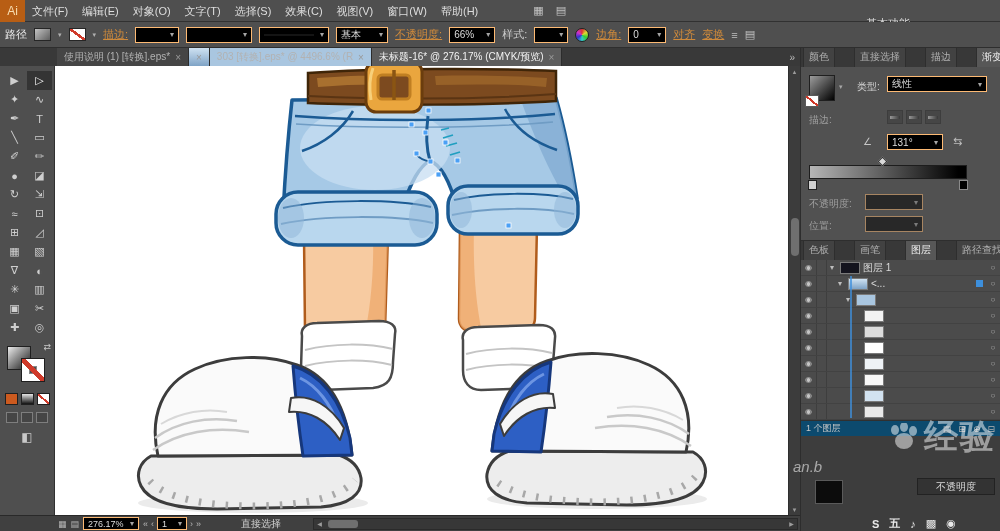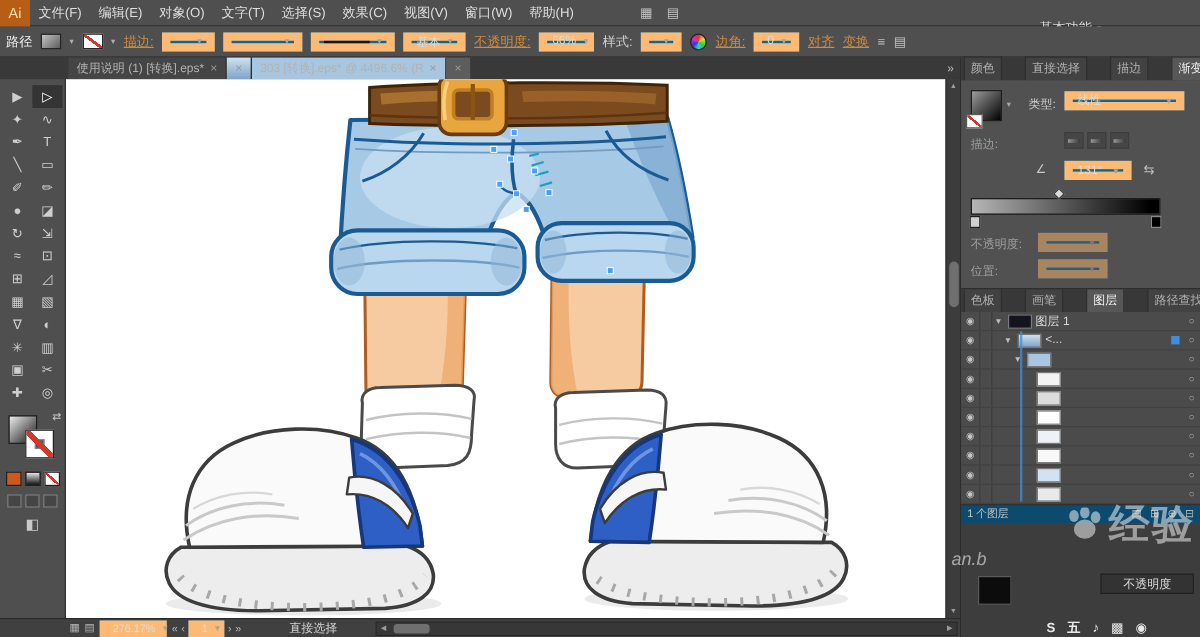--- a/index.html
+++ b/index.html
@@ -13,21 +13,21 @@
 #workspace{position:absolute;left:866px;top:12px;height:22px;display:flex;align-items:center;gap:4px;color:#d8d8d8;font-size:11px}
 #workspace:after{content:"▾";font-size:8px;color:#aaa}
 
 #controlbar{position:absolute;left:0;top:22px;width:1000px;height:26px;background:#4f4f4f;border-bottom:1px solid #2e2e2e;display:flex;align-items:center;gap:7px;padding-left:5px}
 .cb-type{font-size:11px;color:#ececec}
 .swatch{width:17px;height:13px;border:1px solid #262626;position:relative;flex:none}
 .sw-fill{background:linear-gradient(135deg,#c4c4c4,#5e5e5e)}
 .sw-stroke{background:#ffffff}
 .red-slash{position:absolute;left:0;top:0;right:0;bottom:0;background:linear-gradient(to top right,transparent 43%,#d03a2a 43%,#d03a2a 57%,transparent 57%)}
 .mini-dd{font-size:7px;color:#b0b0b0}
-.dd{background:#0369a1;border:7px solid #fdba74;height:16px;display:inline-flex;align-items:center;padding:0 4px;color:#dcdcdc;font-size:10px;gap:3px;flex:none}
+.dd{background:#000000;border:1px solid #fdba74;height:16px;display:inline-flex;align-items:center;padding:0 4px;color:#dcdcdc;font-size:10px;gap:3px;flex:none}
 .dd:after{content:"▾";font-size:8px;color:#a5a5a5;margin-left:auto;padding-left:3px}
 .dd.dis{opacity:.5}
 .link{color:#cf8a3b;text-decoration:underline;font-size:11px;flex:none}
 .plain-label{color:#cccccc;font-size:11px;flex:none}
 .hline{width:54px;height:2px;background:#141414}
 .wheel{width:14px;height:14px;border-radius:50%;border:1px solid #222;background:conic-gradient(#d33,#dd3,#3c3,#3cc,#33c,#c3c,#d33);flex:none}
 .cb-icon{color:#c0c0c0;font-size:11px;flex:none}
 
 #tabbar{position:absolute;left:0;top:48px;width:800px;height:18px;background:#393939;display:flex;align-items:stretch}
 .doc-tab{display:flex;align-items:center;gap:5px;padding:0 7px;font-size:10px;background:#454545;color:#b2b2b2;border-right:1px solid #2c2c2c;white-space:nowrap;overflow:hidden}
@@ -188,20 +188,21 @@
     <span class="tab-close">×</span>
   </div>
   <div class="doc-tab t2">
     <span class="tab-close">×</span>
   </div>
   <div class="doc-tab t3">
     <span class="lbl">303 [转换].eps* @ 4496.6% (RG...</span>
     <span class="tab-close">×</span>
   </div>
   <div class="doc-tab active">
+    <span class="lbl">未标题-16* @ 276.17% (CMYK/预览)</span>
     <span class="tab-close">×</span>
   </div>
   <span id="tab-overflow">»</span>
 </div>
 
 <div id="toolbar">
   <div id="tools">
     <div class="tool">▶</div>
     <div class="tool active">▷</div>
     <div class="tool">✦</div>

